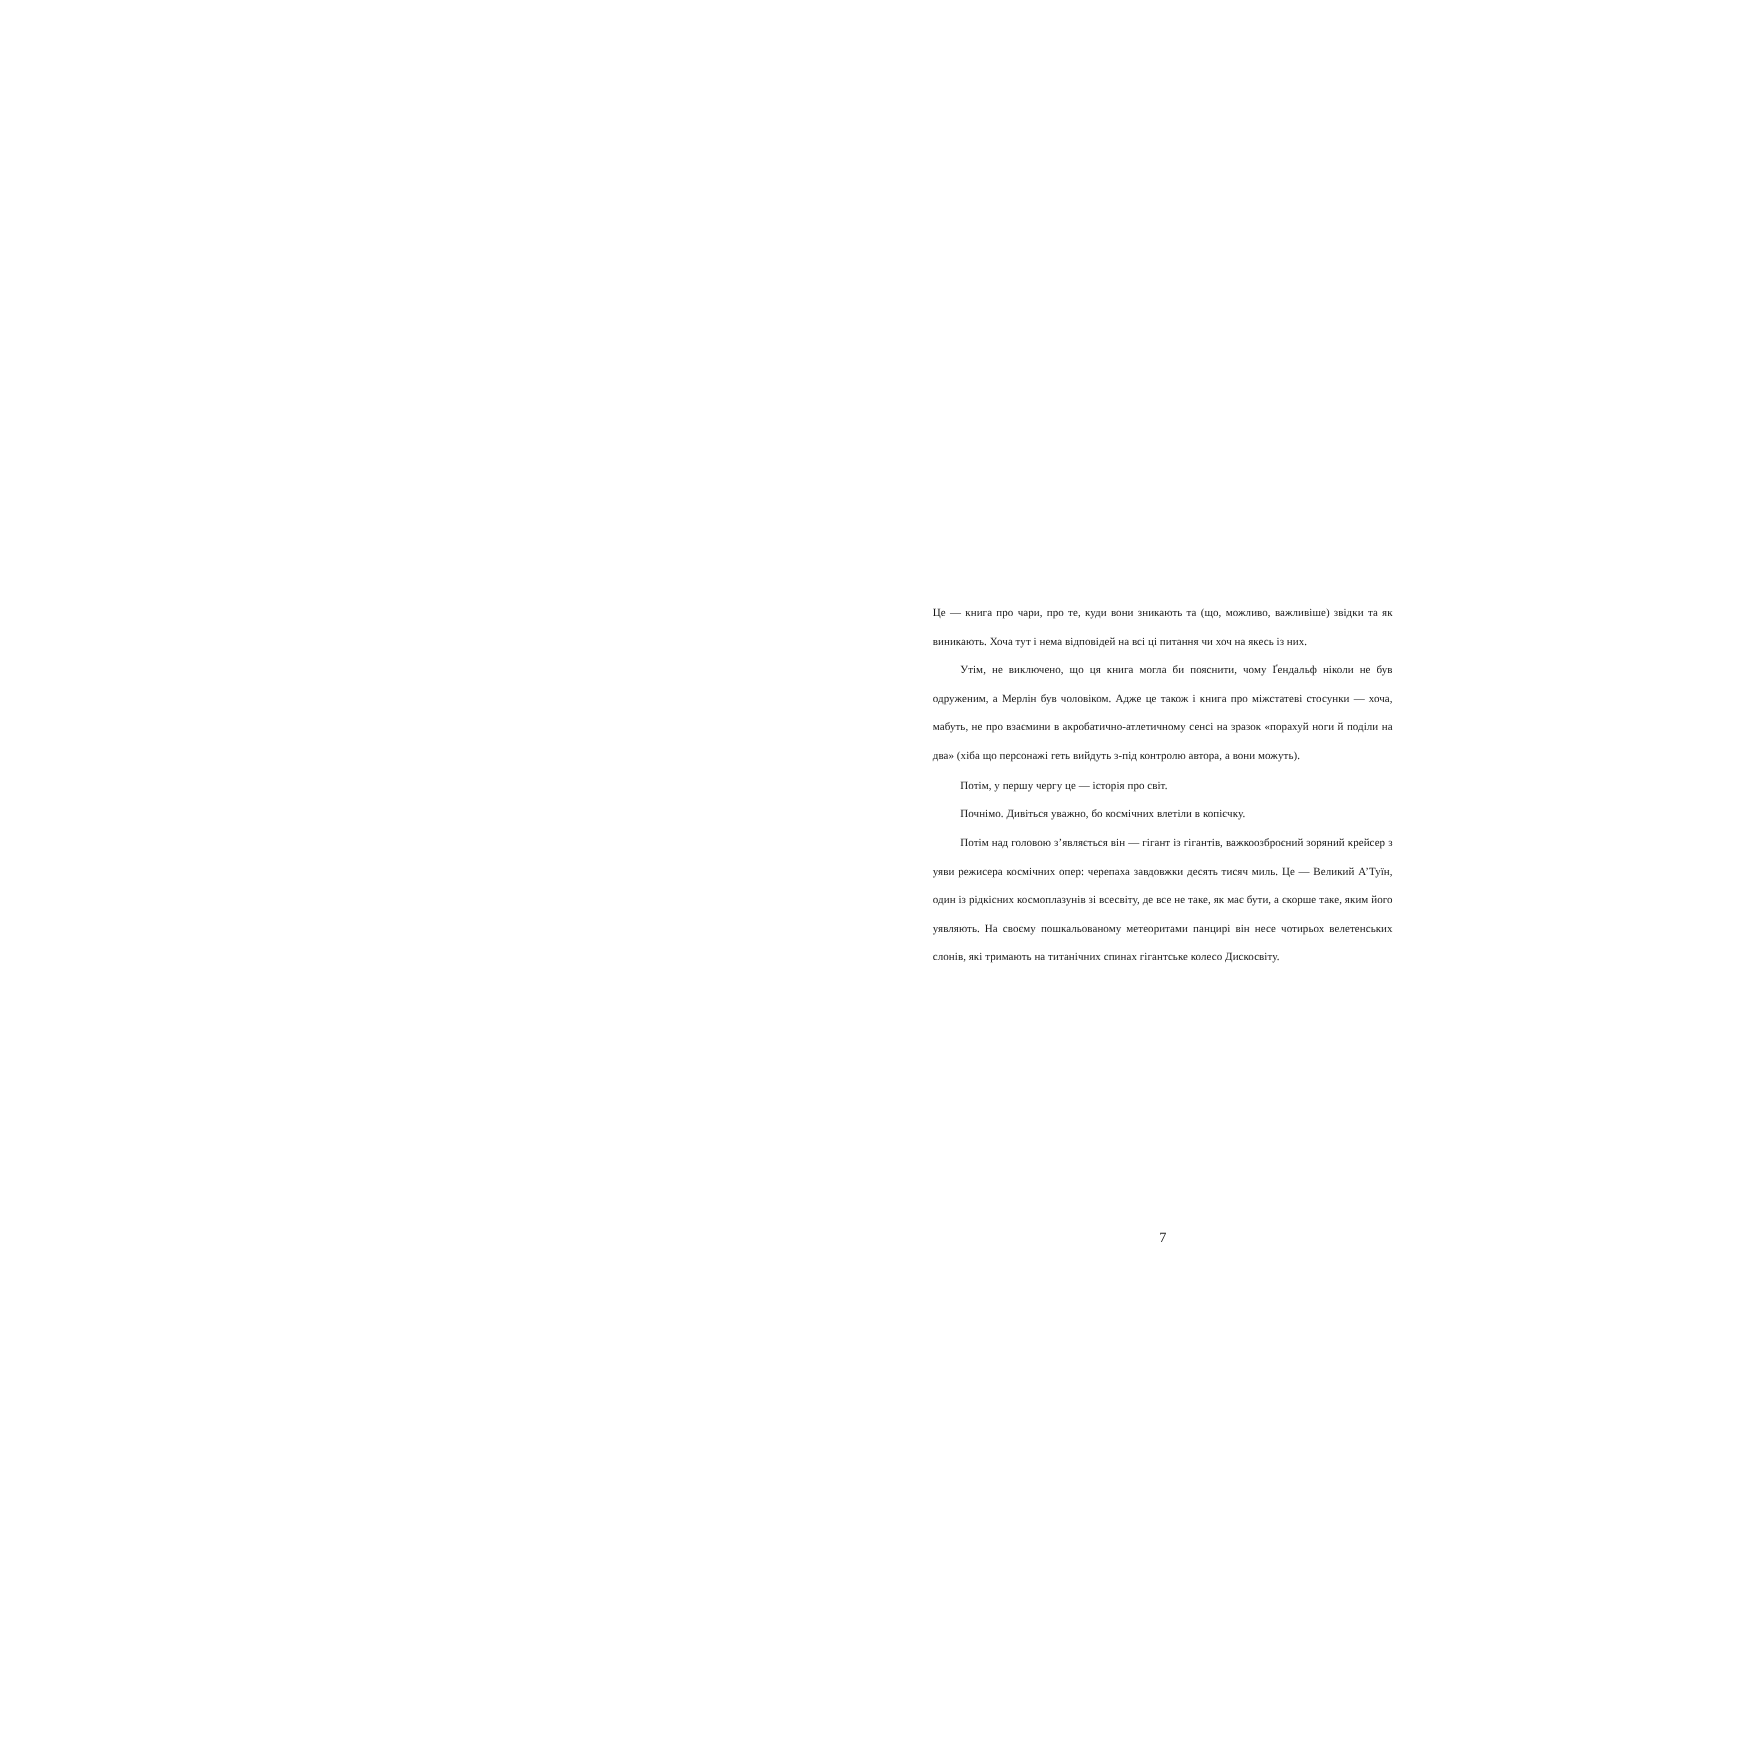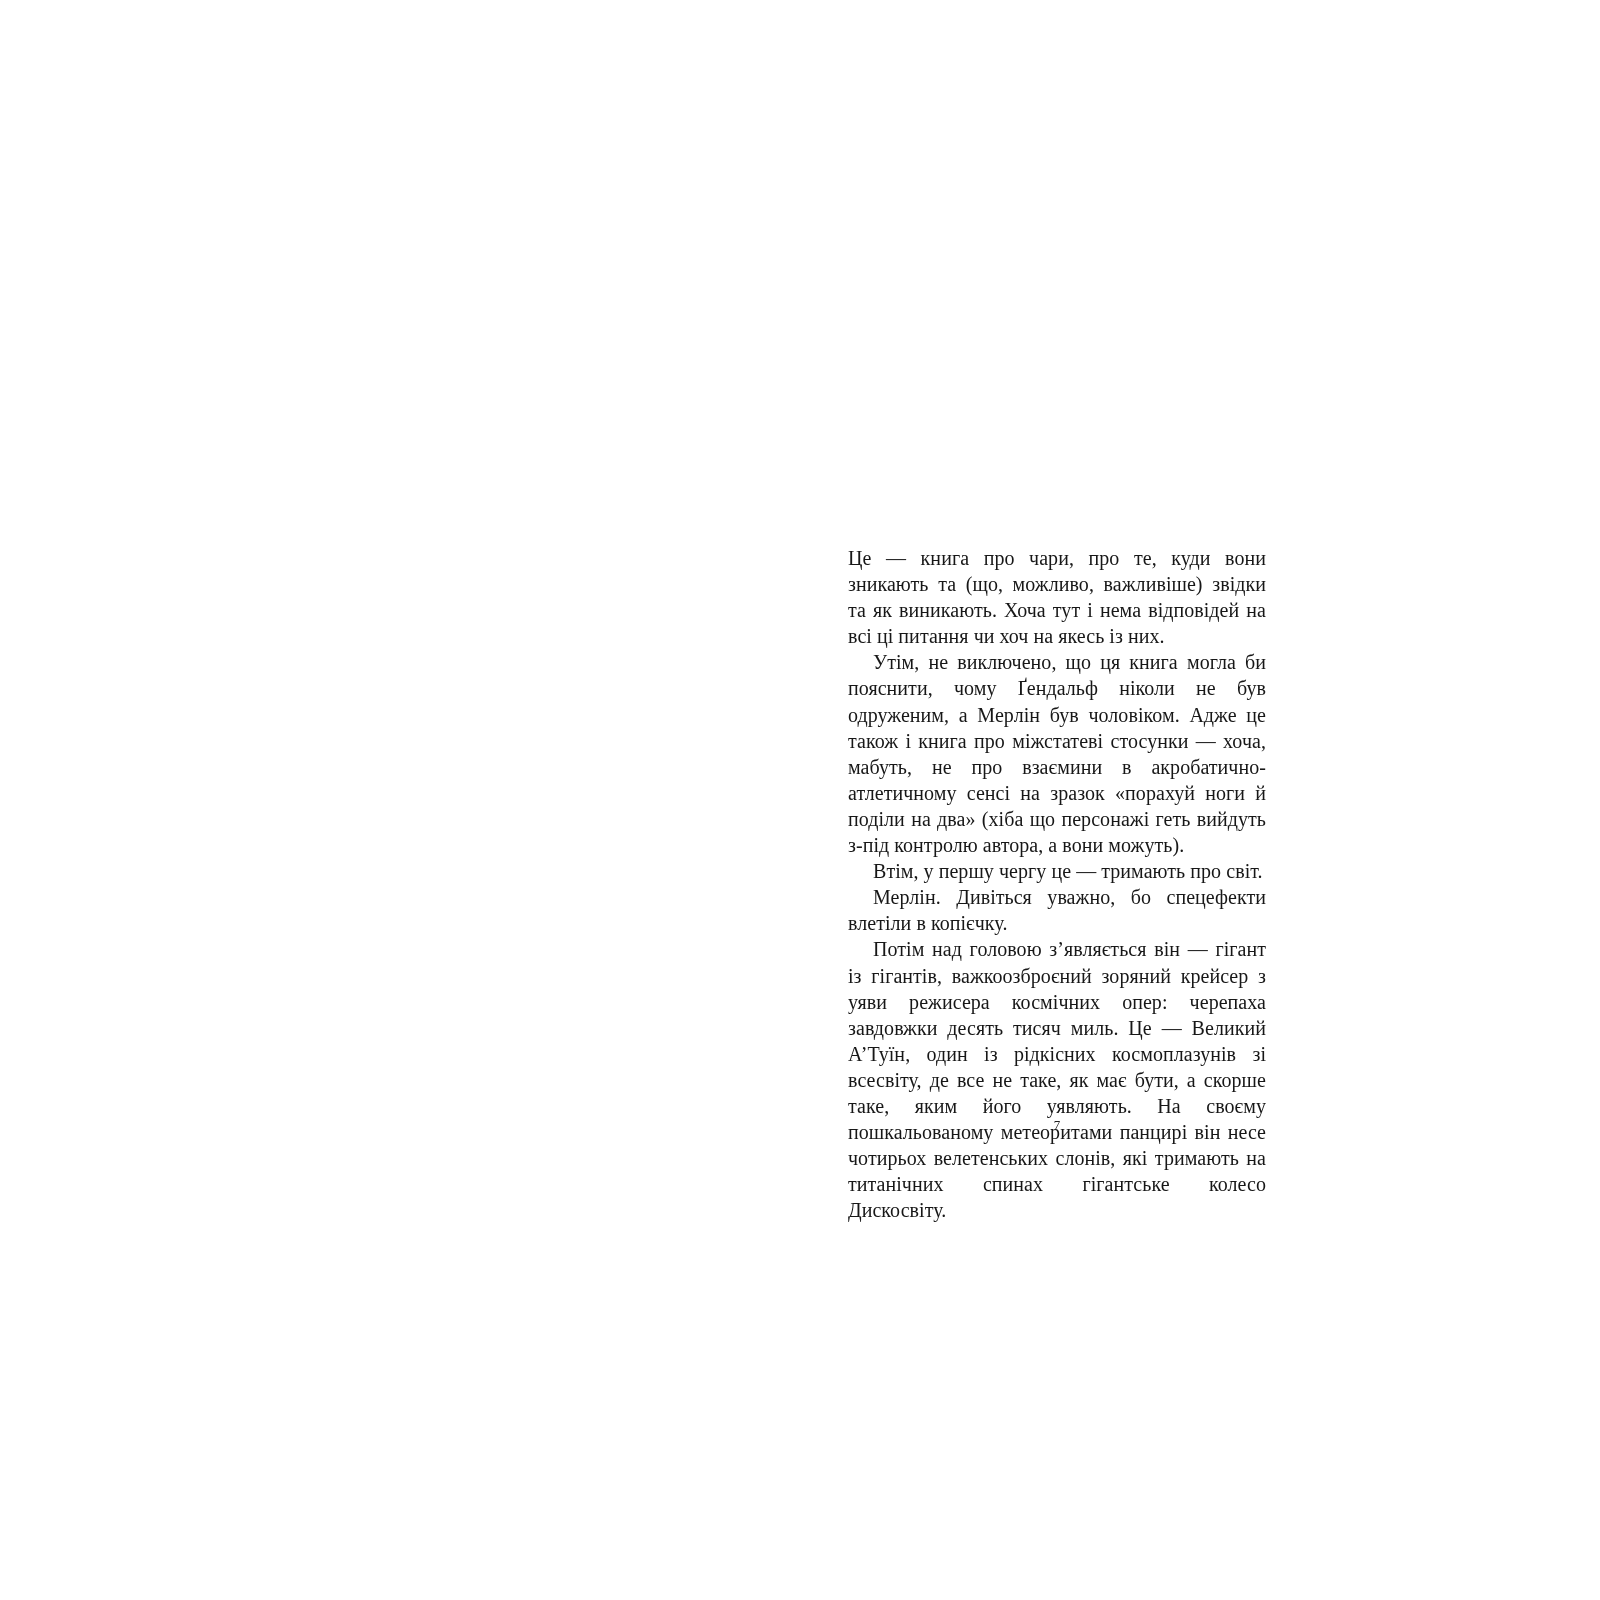--- a/index.html
+++ b/index.html
@@ -24,21 +24,21 @@
     background: #ffffff;
   }
   .text-block {
     position: absolute;
     left: 848px;
     top: 545px;
     width: 418px;
   }
   .para {
     margin: 0;
-    font-size: 20px;
+    font-size: 10px;
     line-height: 26.1px;
     text-align: justify;
     text-justify: inter-word;
     hyphens: manual;
     color: #171717;
     letter-spacing: 0.05px;
   }
   .para.indent {
     text-indent: 25px;
   }
@@ -54,20 +54,20 @@
   }
 </style>
 </head>
 <body>
 
 <div class="page">
 
   <div class="text-block">
     <p class="para">Це — книга про чари, про те, куди вони зникають та (що, можливо, важливіше) звідки та як виникають. Хоча тут і нема відповідей на всі ці питання чи хоч на якесь із них.</p>
     <p class="para indent">Утім, не виключено, що ця книга могла би пояснити, чому Ґендальф ніколи не був одруженим, а Мерлін був чоловіком. Адже це також і книга про міжстатеві стосунки — хоча, мабуть, не про взаємини в акробатично-атлетичному сенсі на зразок «порахуй ноги й поділи на два» (хіба що персонажі геть вийдуть з-під контролю автора, а вони можуть).</p>
-    <p class="para indent">Втім, у першу чергу це — тримають про світ.</p>
-    <p class="para indent">Мерлін. Дивіться уважно, бо спецефекти влетіли в копієчку.</p>
+    <p class="para indent">Потім, у першу чергу це — історія про світ.</p>
+    <p class="para indent">Почнімо. Дивіться уважно, бо космічних влетіли в копієчку.</p>
     <p class="para indent">Потім над головою з’являється він — гігант із гігантів, важкоозброєний зоряний крейсер з уяви режисера космічних опер: черепаха завдовжки десять тисяч миль. Це — Великий А’Туїн, один із рідкісних космоплазунів зі всесвіту, де все не таке, як має бути, а скорше таке, яким його уявляють. На своєму пошкальованому метеоритами панцирі він несе чотирьох велетенських слонів, які тримають на титанічних спинах гігантське колесо Дискосвіту.</p>
   </div>
 
   <div class="folio">7</div>
 
 </div>
 
 </body></html>

